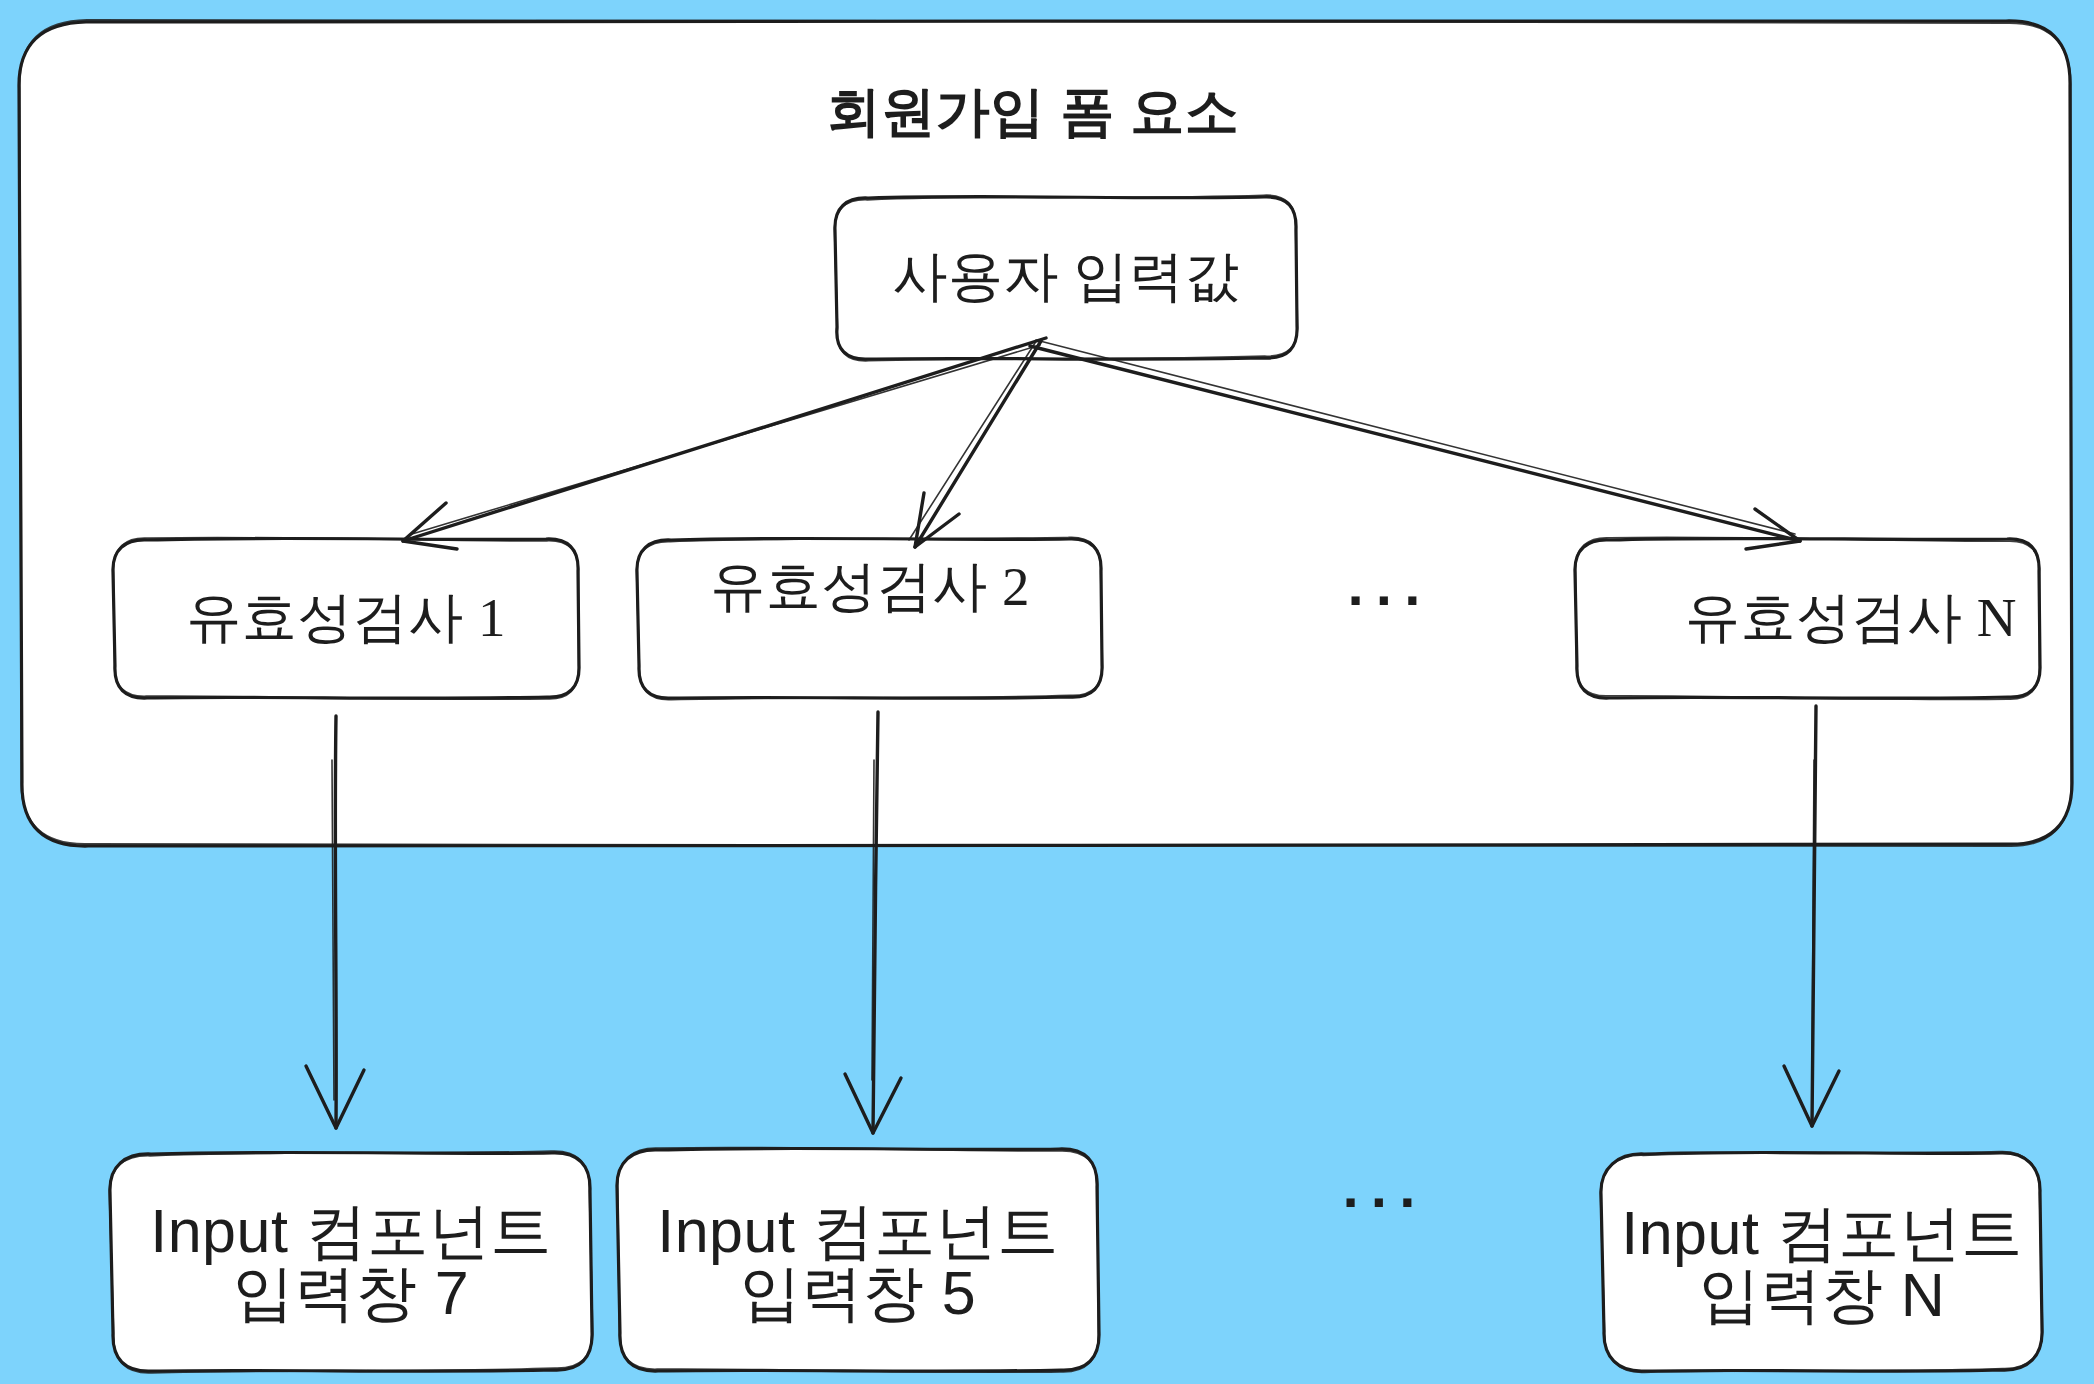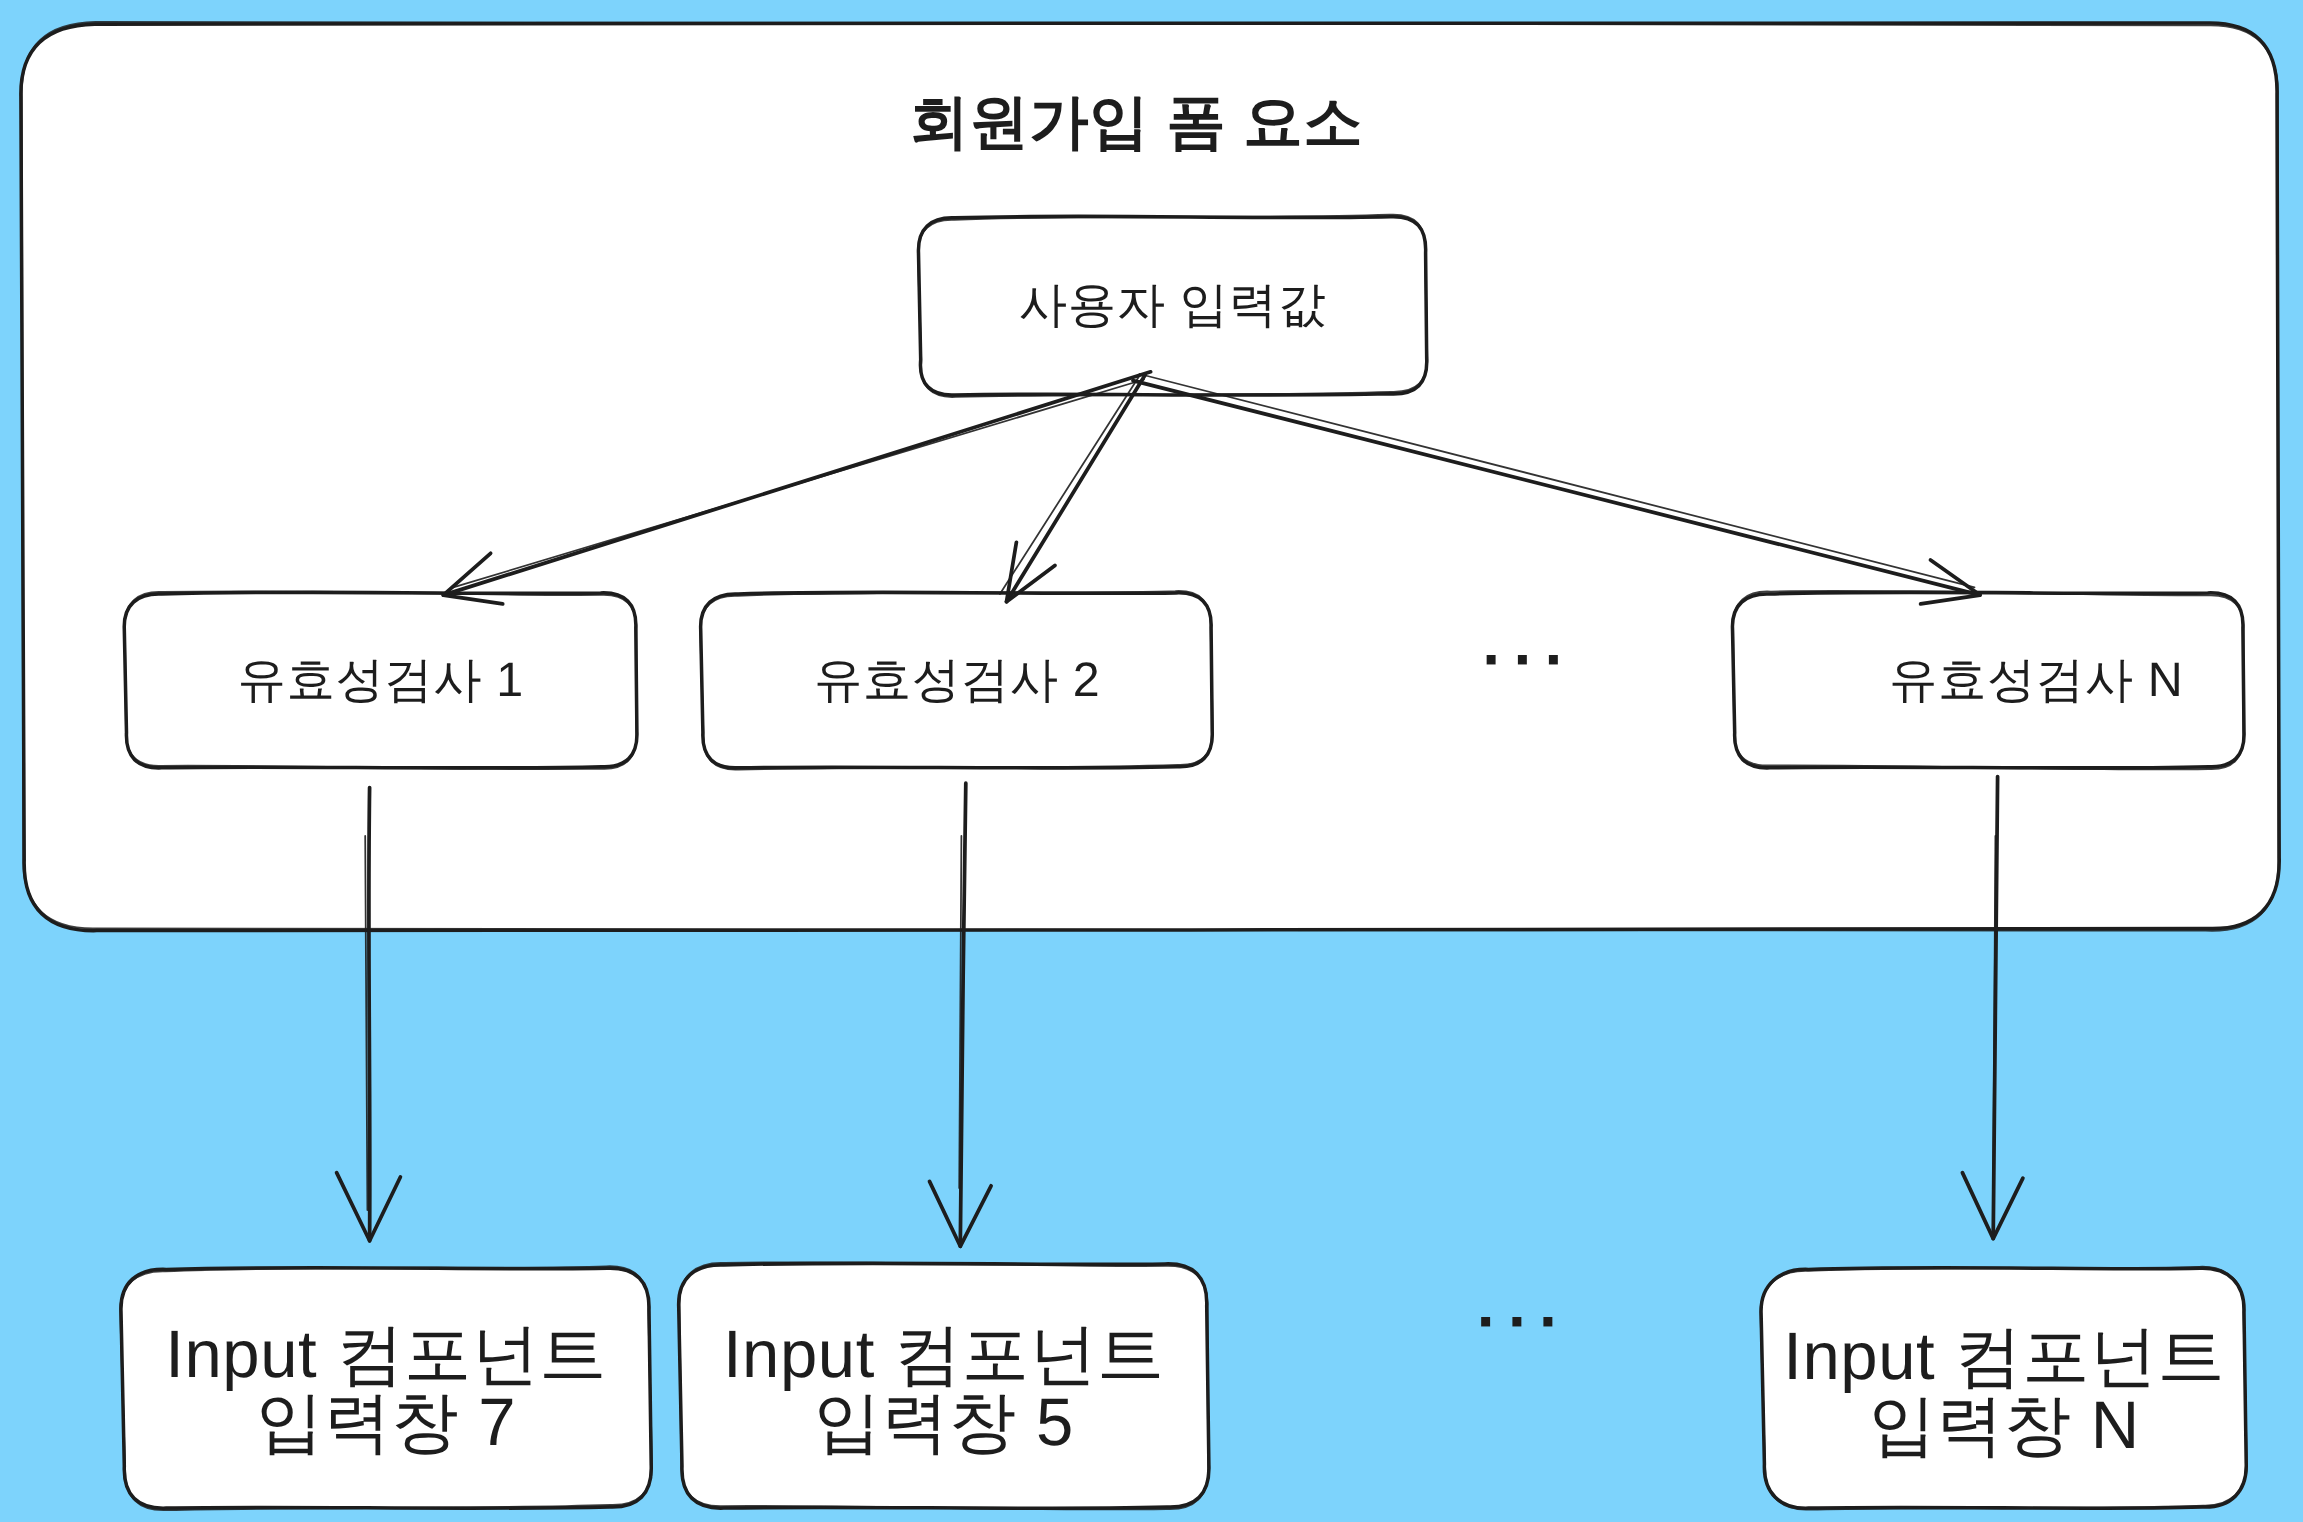--- a/index.html
+++ b/index.html
@@ -15,21 +15,21 @@
   .box{fill:#ffffff;stroke:var(--stroke,#1d1d1d);stroke-width:3.2;stroke-linejoin:round;}
   .box2{fill:none;stroke:var(--stroke,#1d1d1d);stroke-width:1.8;stroke-linejoin:round;opacity:.85;}
   .ink{fill:none;stroke:var(--stroke,#1d1d1d);stroke-width:3.4;stroke-linecap:round;stroke-linejoin:round;}
   .ghost{fill:none;stroke:var(--stroke,#1d1d1d);stroke-width:1.6;stroke-linecap:round;opacity:.9;}
   .label{
     position:absolute;transform:translate(-50%,-50%);
     white-space:nowrap;text-align:center;
     font-weight:500;letter-spacing:.5px;line-height:1.25;
   }
   .title{font-size:54px;font-weight:600;}
-  .node{font-size:44px;}
+  .node{font-size:55px;font-family:Liberation Serif, serif;}
   .node-2line{font-size:61px;line-height:62px;}
   .node-2line span{display:block;}
   .dots{font-size:58px;font-weight:800;letter-spacing:9px;}
 </style>
 </head>
 <body style="background: rgb(255, 255, 255);">
 
 <div id="stage">
 
   <svg width="2094" height="1384" viewBox="0 0 2094 1384">
@@ -110,21 +110,21 @@
       <path class="ink" d="M 1784,1066 L 1812,1126 L 1839,1071"></path>
     </g>
   </svg>
 
   <div class="label title" style="left:1033px;top:112px;">회원가입 폼 요소</div>
 
   <div class="label node" style="left:1066px;top:277px;">사용자 입력값</div>
 
   <div class="label node" style="left:346px;top:618px;">유효성검사 1</div>
 
-  <div class="label node" style="left:870px;top:618px;">유효성검사 2</div>
+  <div class="label node" style="left:870px;top:587px;">유효성검사 2</div>
 
   <div class="label dots" style="left:1390px;top:600px;">···</div>
 
   <div class="label node" style="left:1851px;top:618px;">유효성검사 N</div>
 
   <div class="label node-2line" style="left:351px;top:1262px;">
     <span>Input 컴포넌트</span>
     <span>입력창 7</span>
   </div>
 

